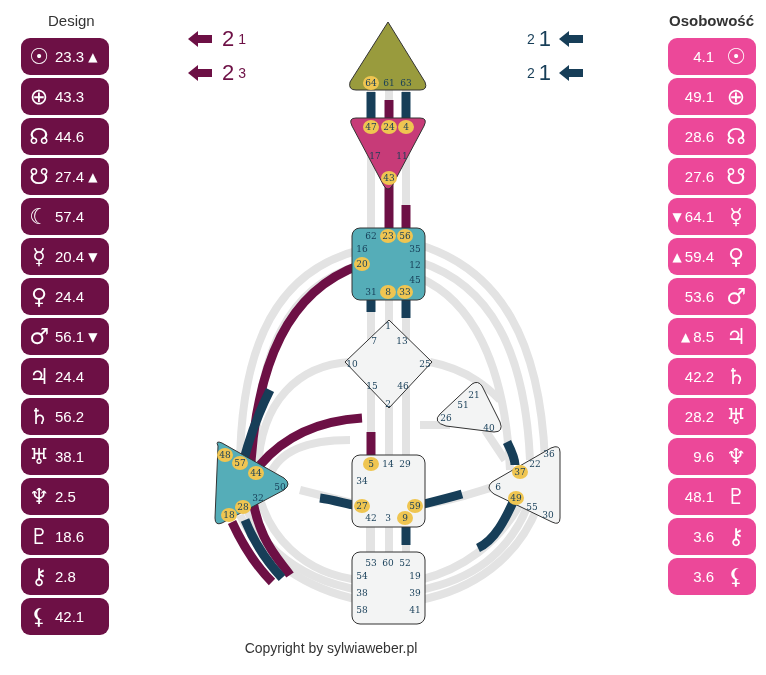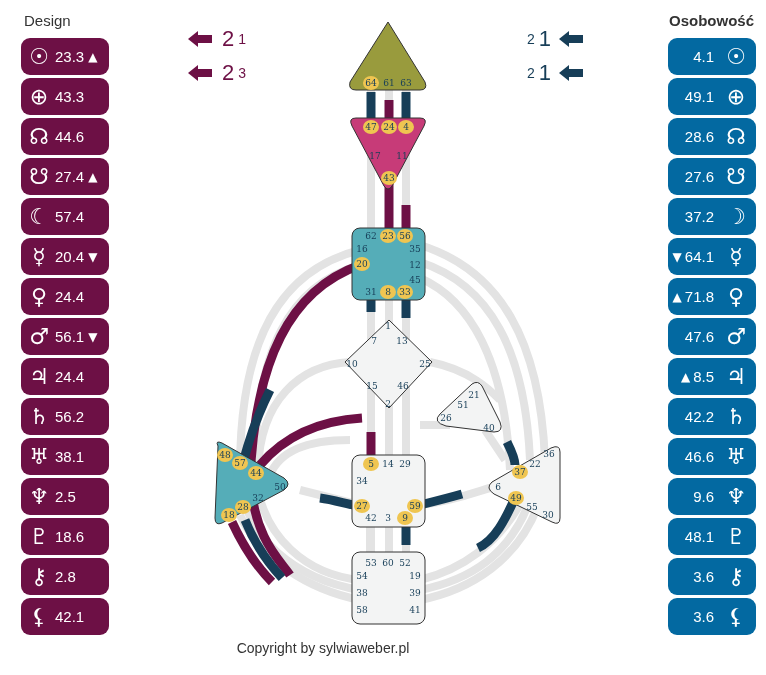--- a/index.html
+++ b/index.html
@@ -3,39 +3,39 @@
 <meta charset="utf-8">
 <style>
   html, body { margin: 0; padding: 0; background: #ffffff; }
   body { width: 766px; height: 675px; position: relative; overflow: hidden;
          font-family: "Liberation Sans", sans-serif; }
   .col-title { position: absolute; top: 12px; font-size: 15px; color: #333; }
   .col { position: absolute; top: 38px; width: 88px; }
   .planet { height: 37px; margin-bottom: 3px; border-radius: 9px; color: #fff;
             display: flex; align-items: center; font-size: 15px; box-sizing: border-box; }
   .design .planet { background: #6d1045; padding-left: 4px; }
-  .pers .planet { background: #0369a1; padding-right: 6px; justify-content: flex-end; }
+  .pers .planet { background: #ec4899; padding-right: 6px; justify-content: flex-end; }
   .glyph { width: 28px; text-align: center; font-size: 22px; line-height: 1; font-family: "DejaVu Sans", sans-serif; }
   .pval { margin: 16px 2px; }
   .arrow-tri { font-size: 12px; font-family: "DejaVu Sans", sans-serif; }
   .design .arrow-tri { margin-left: 2px; }
   .pers .arrow-tri { margin-right: 1px; }
   .pers .pval { margin-right: 8px; }
   .arrows { position: absolute; font-size: 22px; }
   .arrow-row { height: 34px; display: flex; align-items: center; }
   .arrows sub { font-size: 14px; }
   #graph { position: absolute; left: 0; top: 0; }
   .gate { font-family: "DejaVu Serif", serif; font-size: 9px; fill: #173e58; }
-  .copyright { position: absolute; top: 640px; left: 0; width: 646px; text-align: center;
+  .copyright { position: absolute; top: 640px; left: 8px; width: 646px; text-align: center;
                font-size: 14px; color: #333; }
 </style>
 </head>
 <body>
 
-<div class="col-title" style="left:24px;">Design</div>
+<div class="col-title" style="left:48px;">Design</div>
 <div class="col design" style="left:21px;" id="design-col">
     <div class="planet">
       <span class="glyph">☉</span>
       <span class="pval">23.3</span>
       <span class="arrow-tri">▲</span>
     </div>
     <div class="planet">
       <span class="glyph">⊕</span>
       <span class="pval">43.3</span>
     </div>
@@ -108,48 +108,44 @@
     </div>
     <div class="planet">
       <span class="pval">28.6</span>
       <span class="glyph">☊</span>
     </div>
     <div class="planet">
       <span class="pval">27.6</span>
       <span class="glyph">☋</span>
     </div>
     <div class="planet">
-      <span class="pval">37.2</span>
-      <span class="glyph">☽</span>
-    </div>
-    <div class="planet">
       <span class="arrow-tri">▼</span>
       <span class="pval">64.1</span>
       <span class="glyph">☿</span>
     </div>
     <div class="planet">
       <span class="arrow-tri">▲</span>
-      <span class="pval">71.8</span>
+      <span class="pval">59.4</span>
       <span class="glyph">♀</span>
     </div>
     <div class="planet">
-      <span class="pval">47.6</span>
+      <span class="pval">53.6</span>
       <span class="glyph">♂</span>
     </div>
     <div class="planet">
       <span class="arrow-tri">▲</span>
       <span class="pval">8.5</span>
       <span class="glyph">♃</span>
     </div>
     <div class="planet">
       <span class="pval">42.2</span>
       <span class="glyph">♄</span>
     </div>
     <div class="planet">
-      <span class="pval">46.6</span>
+      <span class="pval">28.2</span>
       <span class="glyph">♅</span>
     </div>
     <div class="planet">
       <span class="pval">9.6</span>
       <span class="glyph">♆</span>
     </div>
     <div class="planet">
       <span class="pval">48.1</span>
       <span class="glyph">♇</span>
     </div>

